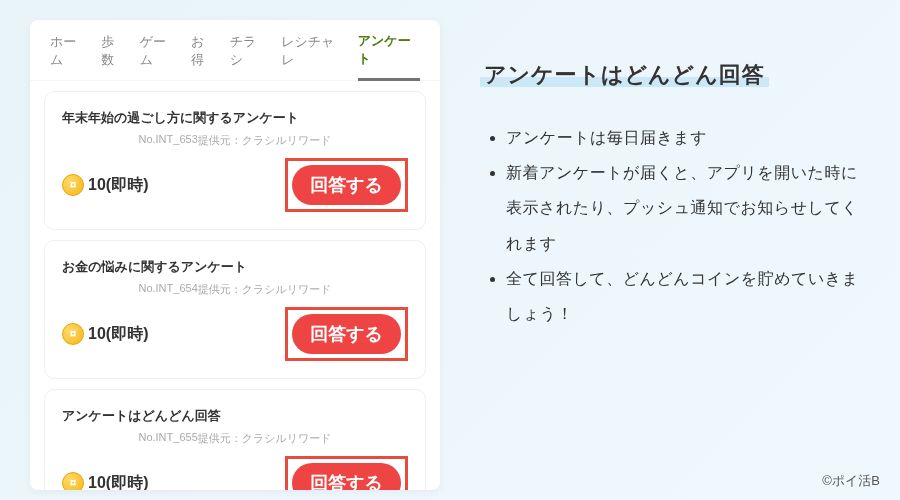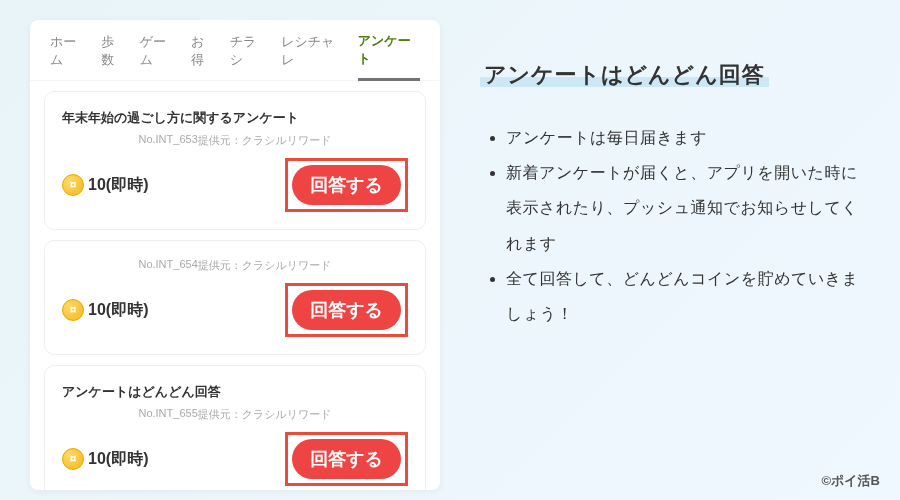--- a/index.html
+++ b/index.html
@@ -91,21 +91,21 @@
     color: #333;
     line-height: 2.2;
     letter-spacing: 0.5px;
   }
   .credit {
     position: absolute;
     bottom: 10px;
     right: 20px;
     font-size: 13px;
     color: #555;
-    font-weight: 700;
+    font-weight: 400;
   }
 </style>
 </head>
 <body>
 
 <div class="left-panel">
   <div class="tabs">
       <div class="tab">ホーム</div>
       <div class="tab">歩数</div>
       <div class="tab">ゲーム</div>
@@ -125,20 +125,21 @@
       <div class="reward">
         <span class="coin">¤</span>
         <span>10(即時)</span>
       </div>
       <span class="answer-btn-wrap">
         <button class="answer-btn">回答する</button>
       </span>
     </div>
       </div>
       <div class="survey-card">
+    <div class="survey-title">お金の悩みに関するアンケート</div>
     <div class="survey-meta">
       <span>No.INT_654</span>
       <span>提供元：クラシルリワード</span>
     </div>
     <div class="survey-footer">
       <div class="reward">
         <span class="coin">¤</span>
         <span>10(即時)</span>
       </div>
       <span class="answer-btn-wrap">

